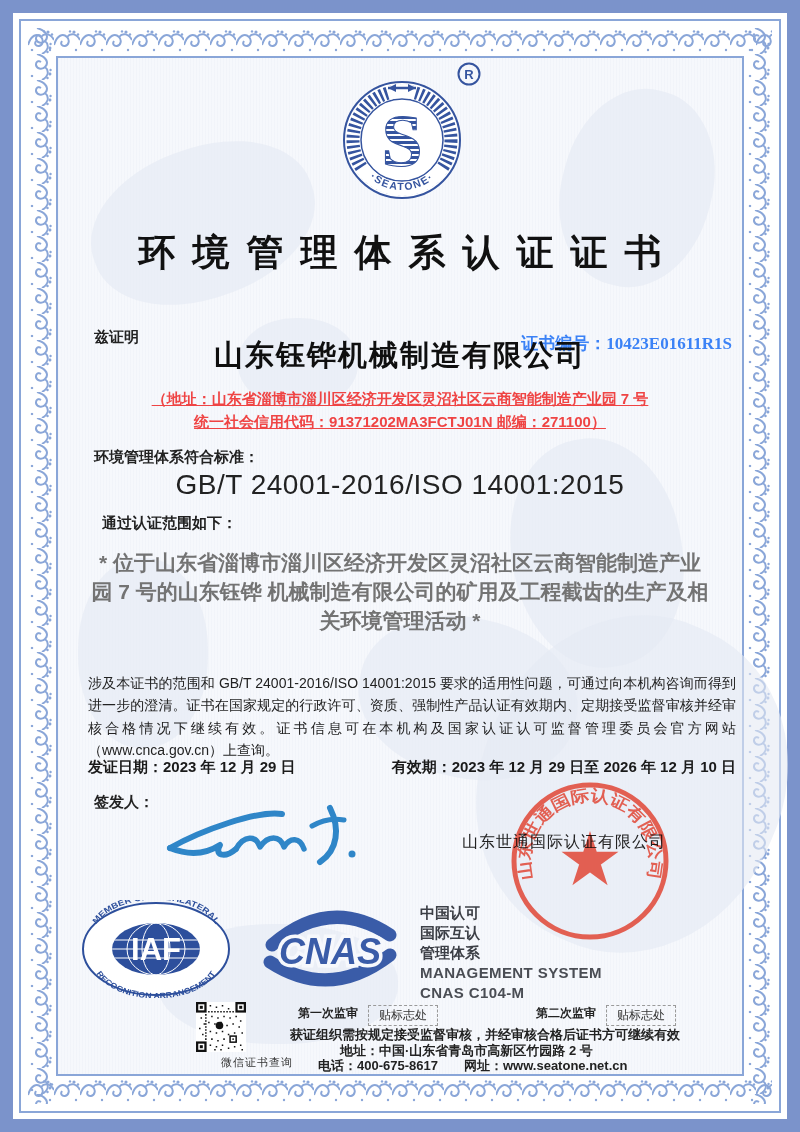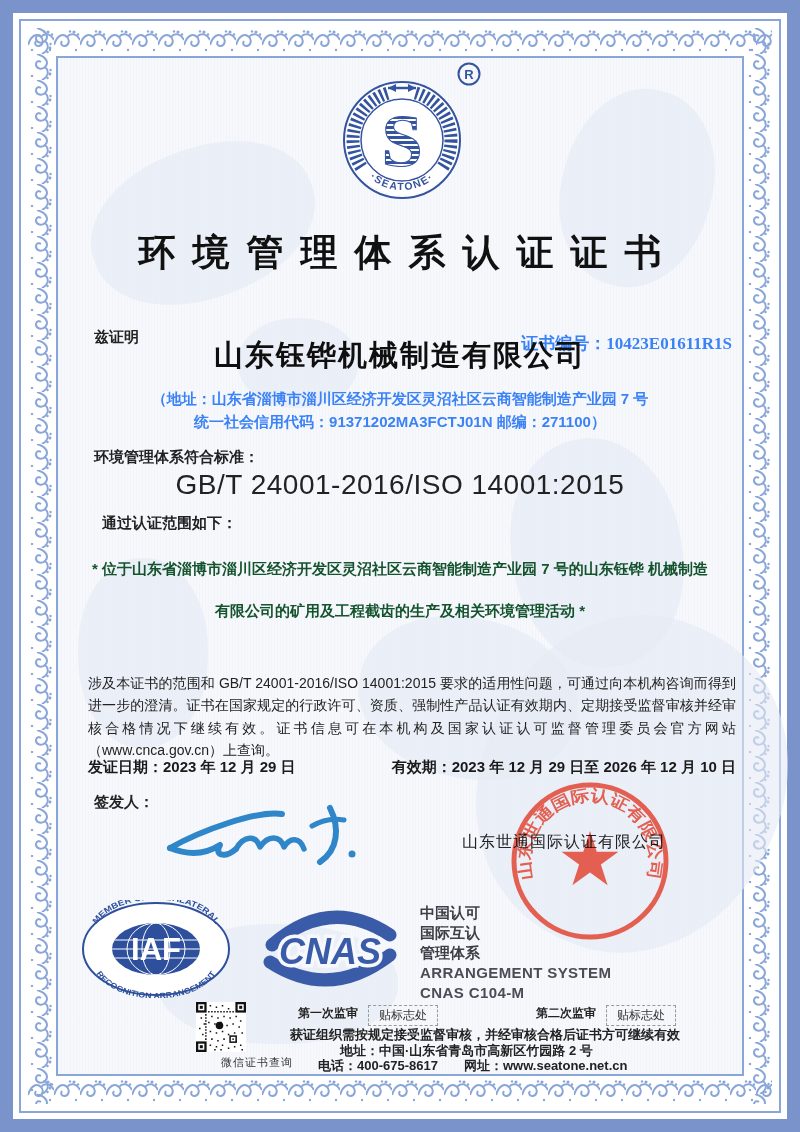--- a/index.html
+++ b/index.html
@@ -16,23 +16,23 @@
   .blob{position:absolute;background:#e5eaf4;opacity:.6;border-radius:48%;}
   
   .content{position:absolute;inset:0;z-index:3;}
   .abs{position:absolute;}
   .center{left:0;right:0;text-align:center;}
   .title{font-family:"Liberation Serif","DejaVu Serif",serif;font-weight:bold;font-size:37px;color:#111;}
   .title span{letter-spacing:17px;margin-right:-17px;}
   .certno{font-family:Liberation Serif, serif;font-weight:bold;font-size:17px;color:#3b82f6;margin-top:41px;}
   .small-label{font-size:15px;font-weight:600;color:#222;}
   .company{font-size:29px;font-weight:bold;color:#0f0f0f;letter-spacing:2px;}
-  .addr{font-size:15px;font-weight:bold;line-height:23px;color:#3b82f6;}
+  .addr{font-size:15px;font-weight:bold;line-height:23px;color:#ef4444;text-decoration:underline;}
   .stdval{font-size:28px;color:#222;letter-spacing:.5px;}
-  .scope{font-size:15px;font-weight:bold;line-height:42px;color:#14532d;}
+  .scope{font-size:21px;font-weight:bold;line-height:29px;color:#737373;}
   .para{font-size:14px;line-height:22.4px;text-align:justify;color:#222;}
   .daterow{display:flex;justify-content:space-between;font-size:15px;font-weight:600;color:#1a1a1a;}
   .issuer{font-size:16px;color:#222;letter-spacing:1px;}
   .accr div{font-size:15px;font-weight:bold;color:#3c3f46;line-height:20px;}
   .accr .en{color:#4a4d54;letter-spacing:.4px;}
   .qrcap{font-size:11px;letter-spacing:1px;color:#333;text-align:center;margin-left:36px;}
   .surv{display:flex;gap:10px;font-size:12px;color:#222;}
   .surv .lbl{font-weight:bold;}
   .sticker{border:1px dashed #9a9a9a;padding:1px 10px;color:#333;}
   .survgap{width:78px;}
@@ -241,21 +241,21 @@
       <path d="M9,40 Q67,-10 127,30" fill="none" stroke="#3a5ca8" stroke-width="13" stroke-linecap="round"></path>
       <path d="M7,57 Q67,96 127,50" fill="none" stroke="#3a5ca8" stroke-width="13" stroke-linecap="round"></path>
       <text x="67" y="59" text-anchor="middle" font-size="36" font-weight="bold" font-style="italic" stroke="#f6f8fc" stroke-width="7" fill="none">CNAS</text>
       <text x="67" y="59" text-anchor="middle" font-size="36" font-weight="bold" font-style="italic" fill="#3a5ca8">CNAS</text>
     </svg>
 
     <div class="abs accr" style="left:420px;top:903px">
       <div>中国认可</div>
       <div>国际互认</div>
       <div>管理体系</div>
-      <div class="en">ARRANGEMENT SYSTEM</div>
+      <div class="en">MANAGEMENT SYSTEM</div>
       <div class="en">CNAS C104-M</div>
     </div>
 
     <svg class="abs" style="left:196px;top:1002px" width="50" height="50" viewBox="0 0 33 33">
       <rect width="33" height="33" fill="#ffffff"></rect>
       <g fill="#111111">
         <rect x="0" y="0" width="7" height="7"></rect>
           <rect x="26" y="0" width="7" height="7"></rect>
           <rect x="0" y="26" width="7" height="7"></rect>
         <rect x="22" y="22" width="5" height="5"></rect>

